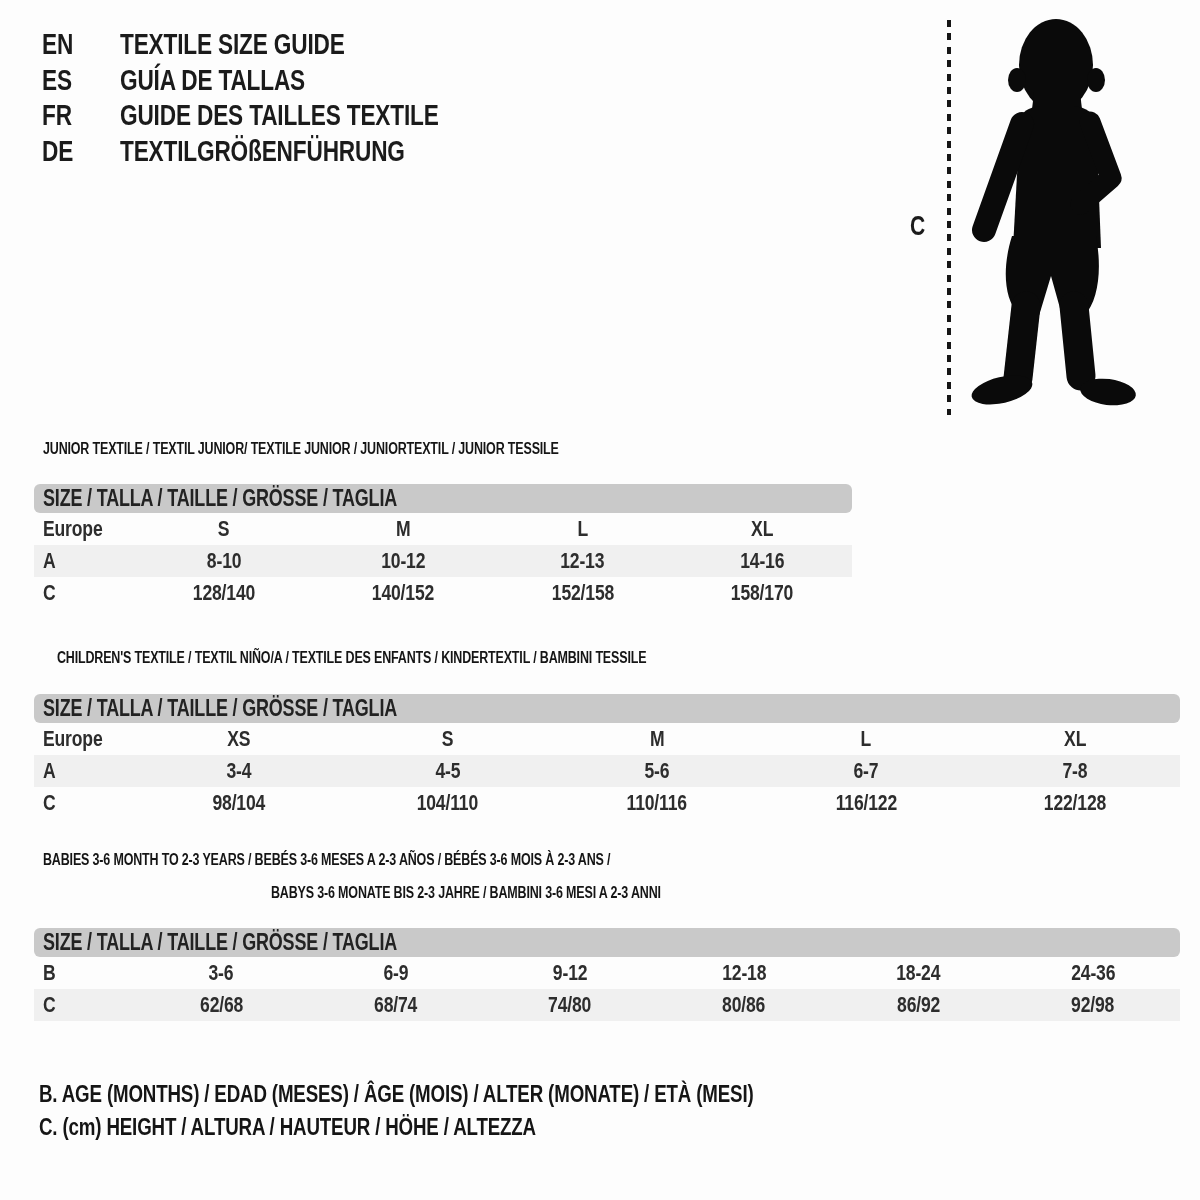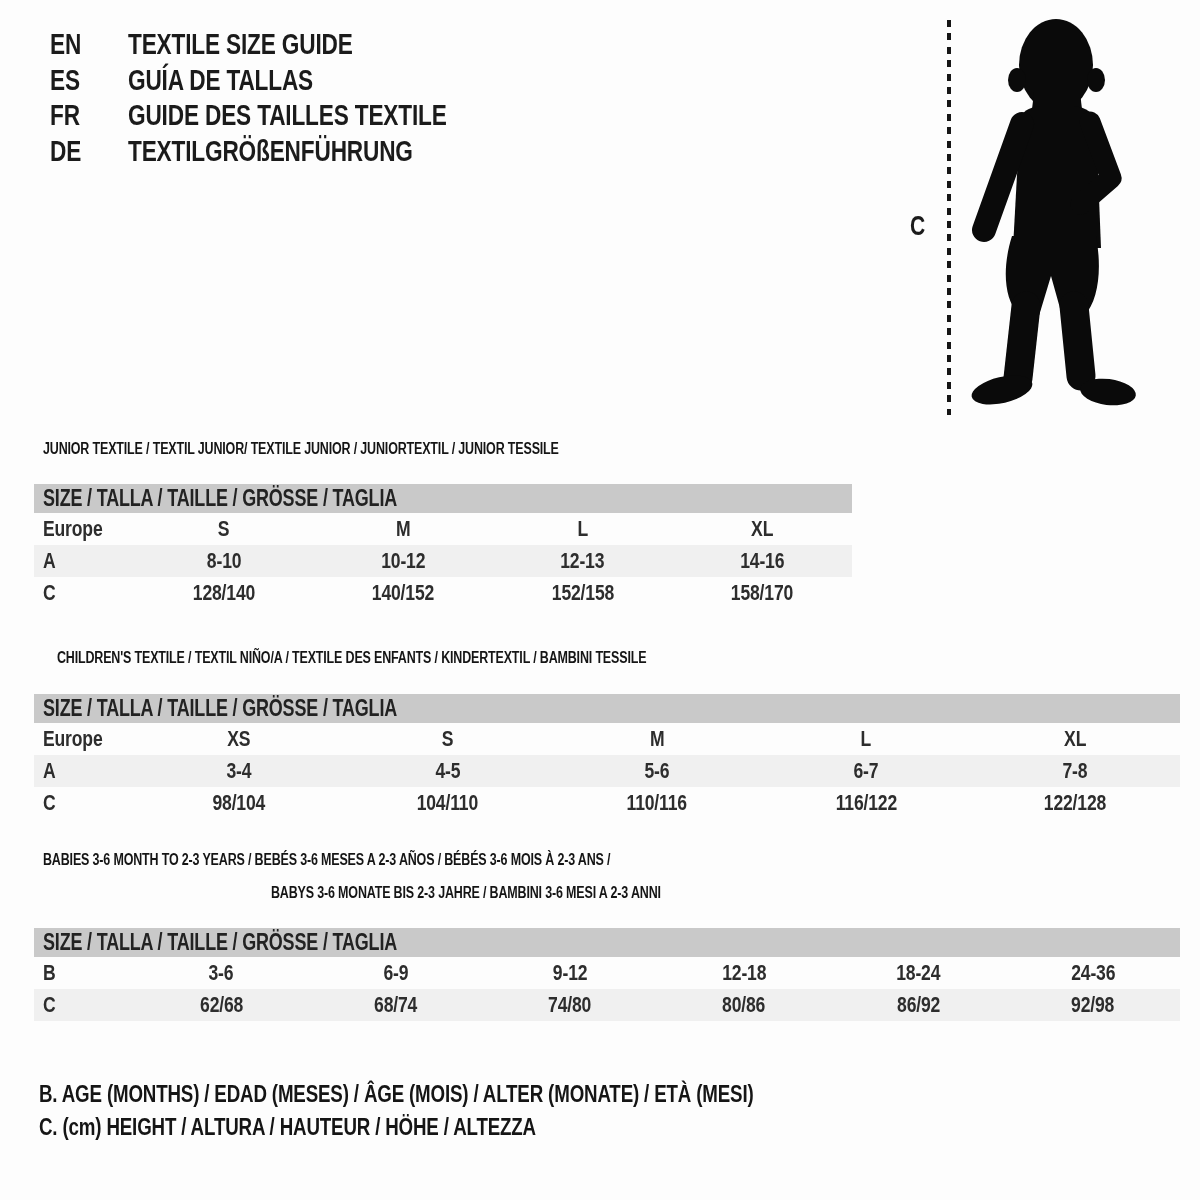--- a/index.html
+++ b/index.html
@@ -8,21 +8,21 @@
     background:#fdfdfd; overflow:hidden;
     font-family:"Liberation Sans", sans-serif;
     color:#1b1b1b; letter-spacing:-0.2px;
   }
   
   .cond { display:inline-block; transform:scaleX(0.78); transform-origin:0 50%; white-space:nowrap; }
   .cond.center { transform-origin:50% 50%; }
 
   
   .lang-list { position:absolute; left:42px; top:27px; }
-  .lang-row { display:flex; height:35.5px; align-items:center; font-size:29px; font-weight:bold;margin-left:8px; }
+  .lang-row { display:flex; height:35.5px; align-items:center; font-size:29px; font-weight:bold; }
   .lang-code { width:78px; flex:none; }
   .lang-title { flex:1; }
 
   
   .figure-line {
     position:absolute; left:947px; top:20px; width:3.5px; height:395px;
     background-image:repeating-linear-gradient(180deg,#161616 0 7px,transparent 7px 13.4px);
   }
   .figure-c { position:absolute; left:910px; top:211px; font-size:27px; font-weight:bold; }
   .figure-svg { position:absolute; left:960px; top:16px; }
@@ -33,21 +33,21 @@
   #children-title { left:57px; top:641px; }
   #babies-title   { left:43px; top:843px;text-align:right; }
 
   
   .table { position:absolute; left:34px; }
   #junior-table   { top:484px; width:818px; }
   #children-table { top:694px; width:1146px; }
   #babies-table   { top:928px; width:1146px; }
   .t-bar {
     height:29px; background:#c9c9c9; display:flex; align-items:center;
-    padding-left:9px; box-sizing:border-box; font-size:23px; font-weight:bold; color:#222222;
+    padding-left:9px; box-sizing:border-box; font-size:23px; font-weight:bold; color:#222222;border-radius:6px;
   }
   .t-row { display:flex; align-items:center; height:32px; font-size:22.5px; font-weight:bold; color:#2d2d2d; }
   .t-row.striped { background:#f0f0f0; }
   .t-label { width:100px; padding-left:9px; box-sizing:border-box; flex:none; }
   .t-cell { flex:1; text-align:center; }
 
   
   .legend { position:absolute; left:39px; top:1078px; }
   .legend-line { height:32.5px; display:flex; align-items:center; font-size:24px; font-weight:bold; color:#151515; }
 </style>

